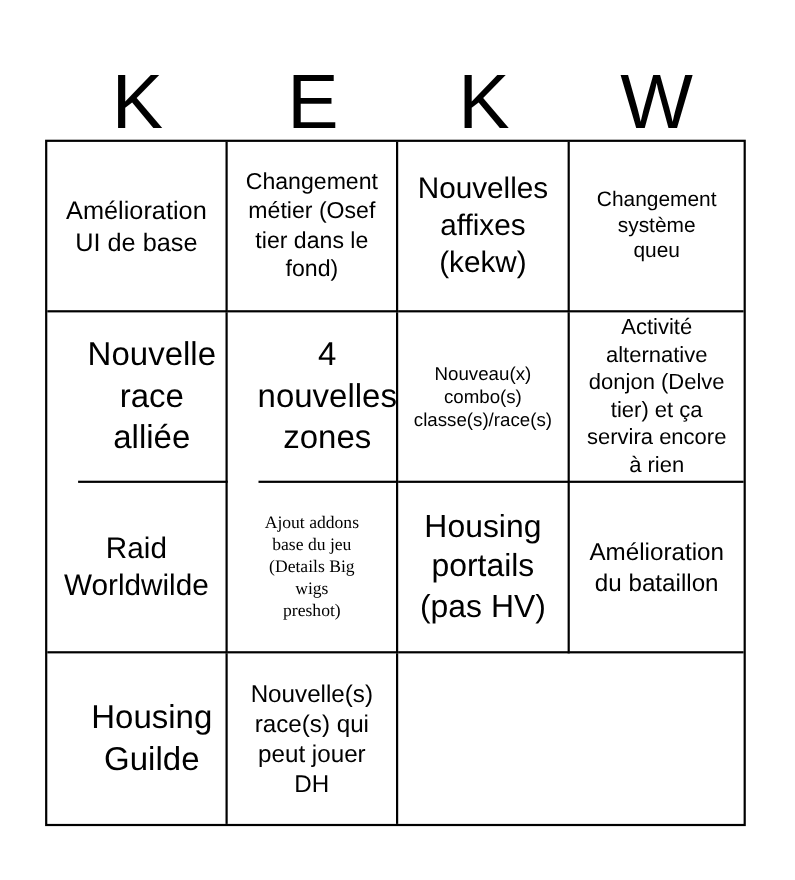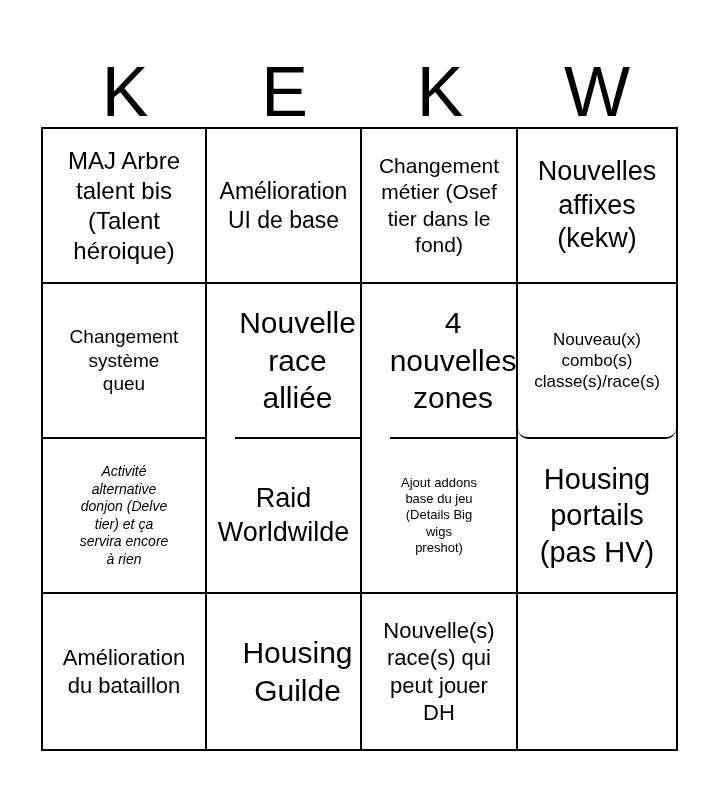--- a/index.html
+++ b/index.html
@@ -36,24 +36,24 @@
     border-bottom:2px solid var(--border);
     display:flex;align-items:center;justify-content:center;
     text-align:center;
     white-space:pre-line;
     padding:2px 1px;
     line-height:1.25;
     overflow:hidden;
   }
   .cell:nth-child(4n){border-right:none;}
   .cell:nth-child(n+13){border-bottom:none;}
-  .fs16{font-size:14px;font-style:italic;}
-  .fs17{font-size:17px;border-radius:10px;}
+  .fs16{font-size:20px;}
+  .fs17{font-size:17px;}
   .fs19{font-size:19px;}
-  .fs20{font-size:13px;}
+  .fs20{font-size:16px;font-family:Liberation Serif, serif;}
   .fs21{font-size:21px;}
   .fs22{font-size:22px;}
   .fs23{font-size:23px;}
   .fs24{font-size:24px;}
   .fs27{font-size:27px;}
   .fs29{font-size:29px;}
   .fs30{font-size:30px;margin-left:28px;}
 </style>
 </head>
 <body>
@@ -69,24 +69,20 @@
     </div>
     <div class="header-cell">
       <span class="title-letter">K</span>
     </div>
     <div class="header-cell">
       <span class="title-letter">W</span>
     </div>
   </div>
 
   <div class="grid">
-    <div class="cell fs24">MAJ Arbre
-talent bis
-(Talent
-héroique)</div>
     <div class="cell fs23">Amélioration
 UI de base</div>
     <div class="cell fs21">Changement
 métier (Osef
 tier dans le
 fond)</div>
     <div class="cell fs27">Nouvelles
 affixes
 (kekw)</div>
 

